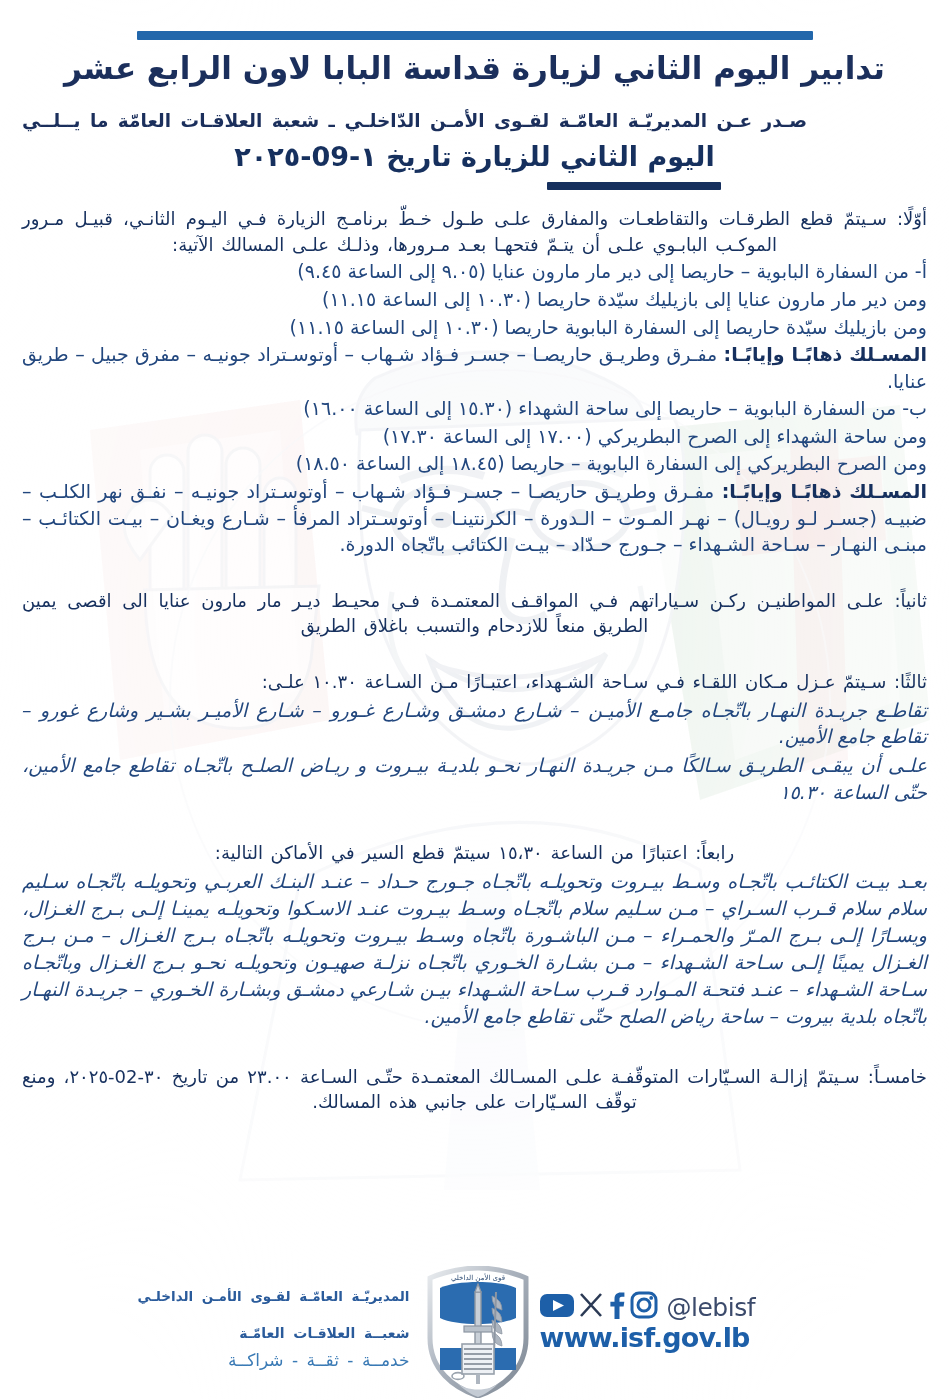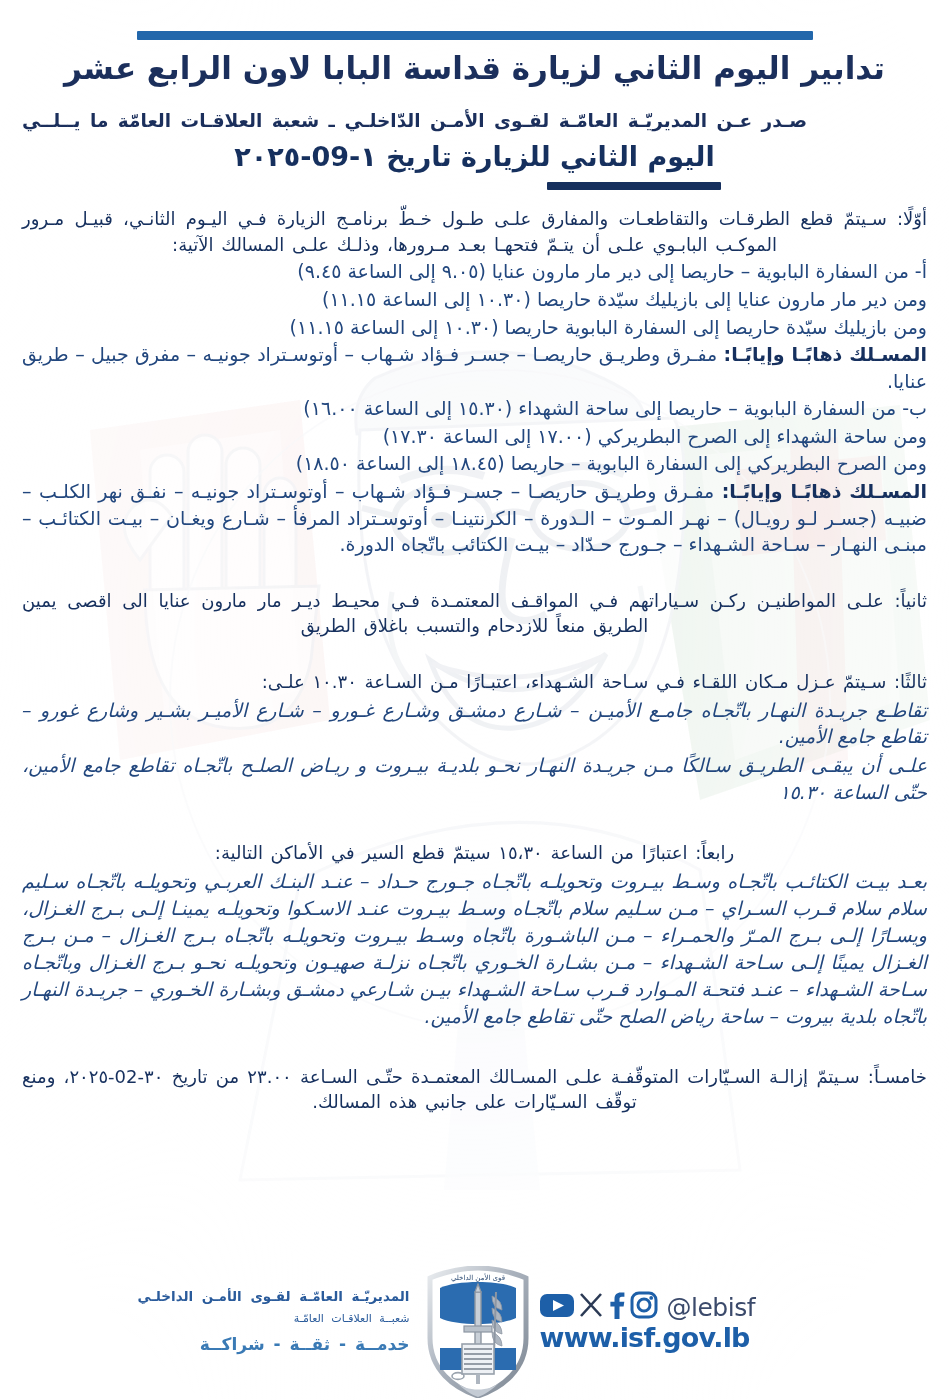--- a/index.html
+++ b/index.html
@@ -157,30 +157,30 @@
     width: 300px;
   }
   .f-line1 {
     font-size: 13.5px;
     font-weight: 700;
     color: #2a5b9b;
     letter-spacing: 0.5px;
     word-spacing: 4px;
   }
   .f-line2 {
-    font-size: 11px;
-    font-weight: 400;
+    font-size: 14px;
+    font-weight: 700;
     color: #2a5b9b;
-    margin-top: 8px;
+    margin-top: 21px;
     letter-spacing: 1px;
     word-spacing: 4px;
   }
   .f-motto {
     font-size: 17px;
-    font-weight: 700;
+    font-weight: 400;
     color: #3a7ab5;
     margin-top: 9px;
     letter-spacing: 1px;
     word-spacing: 3px;
   }
 
   .emblem-wrap { width: 110px; display:flex; }
 
   .social-block {
     direction: ltr;

